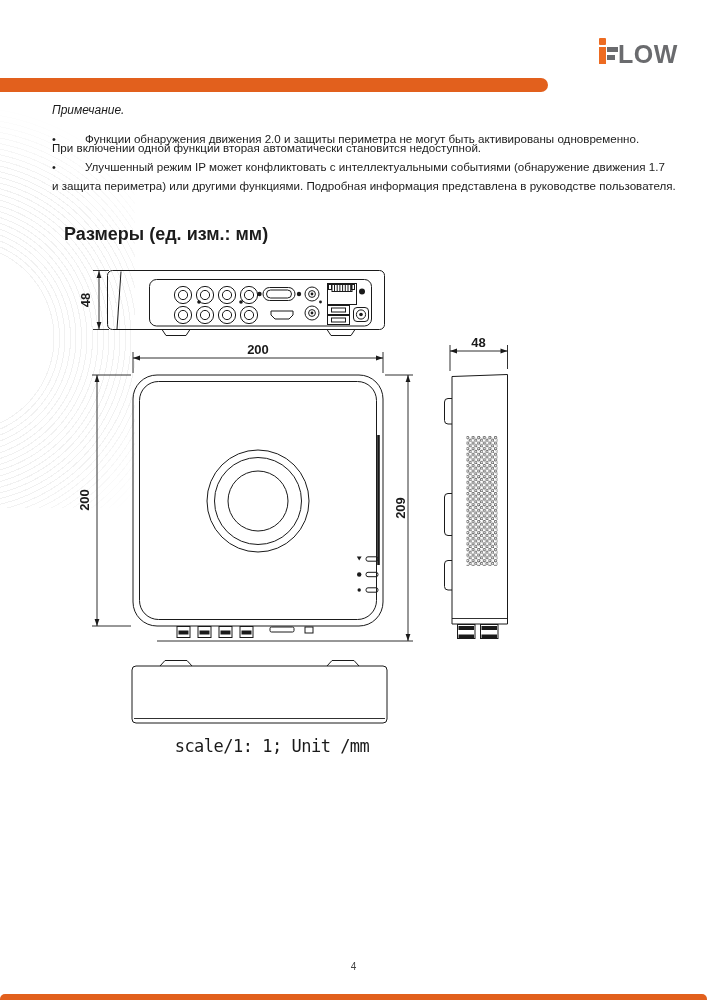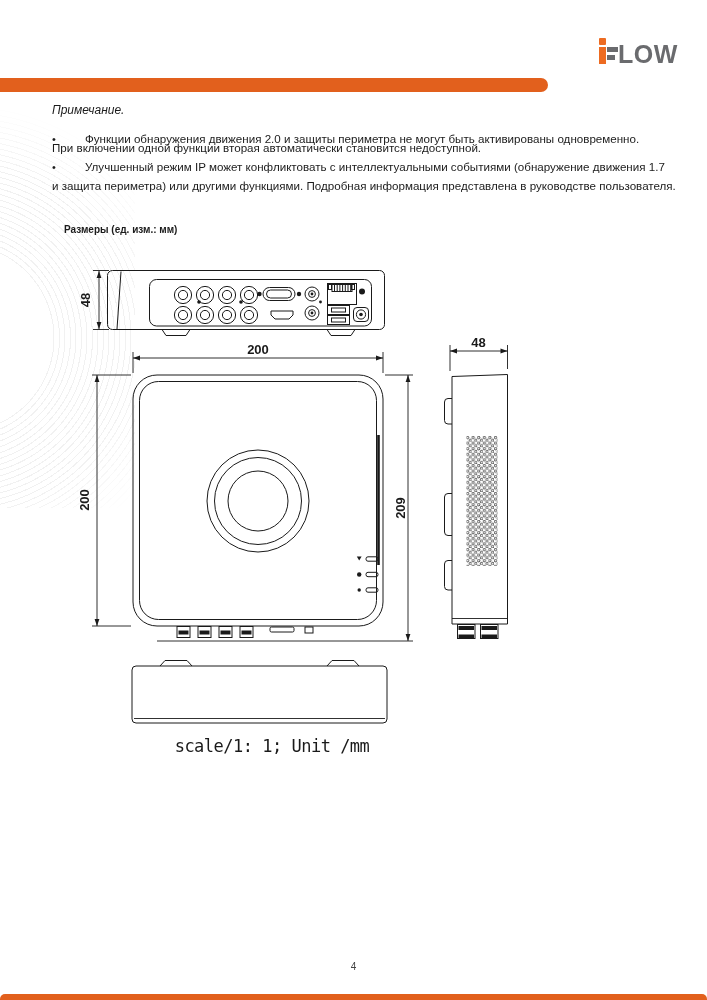--- a/index.html
+++ b/index.html
@@ -30,21 +30,21 @@
   
   .top-bar{position:absolute; left:0; top:70px; width:548px; height:14px;
     background:#E2601D; border-radius:0 7px 7px 0;}
   .bottom-bar{position:absolute; left:0; top:986px; width:707px; height:11px;
     background:#E2601D; border-radius:5px;}
   
   .note-title{position:absolute; left:52px; top:95px; font-size:12px; font-weight:normal; font-style:italic;}
   .nline{position:absolute; left:52px; font-size:11.6px; line-height:14px; white-space:nowrap;}
   .nline .bullet{display:inline-block; width:33px; font-size:11px;}
   .l1{top:124px;} .l2{top:133px;} .l3{top:152px;} .l4{top:171px;}
-  .section-title{position:absolute; left:52px; top:216px; font-size:10px; font-weight:bold;padding-left:12px;}
+  .section-title{position:absolute; left:52px; top:216px; font-size:18px; font-weight:bold;padding-left:12px;}
   
   .drawing{position:absolute; left:0; top:0; width:707px; height:1000px; pointer-events:none;}
   
   .page-number{position:absolute; left:0; top:953px; width:707px; text-align:center;
     font-size:10px; color:#444;}
 </style>
 </head>
 <body>
 
 <div class="page">

